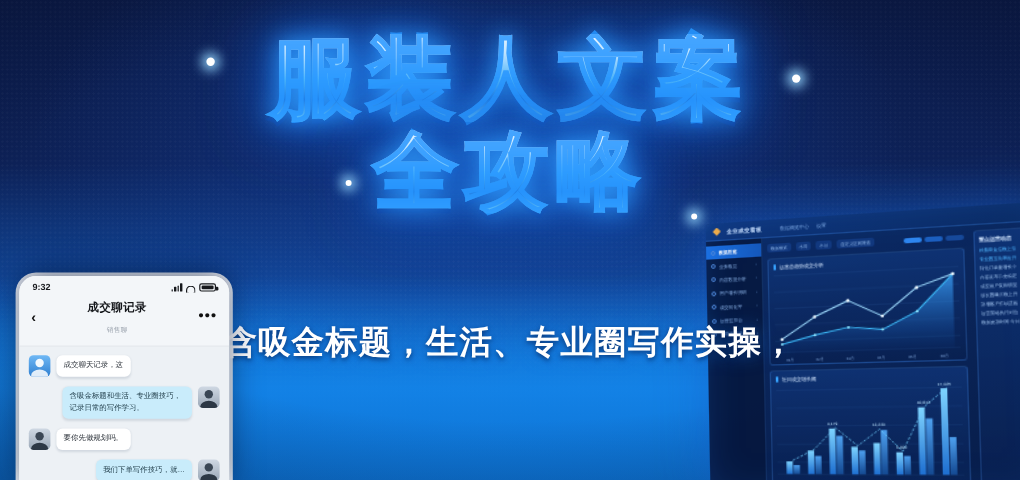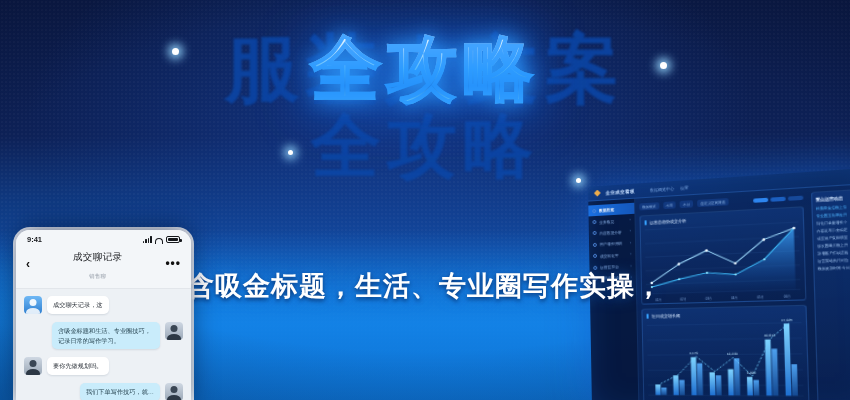--- a/index.html
+++ b/index.html
@@ -78,21 +78,21 @@
   .wifi{width:8px;height:6px;border:1.4px solid #16181c;border-bottom:none;
     border-radius:8px 8px 0 0;transform:translateY(1px);}
   .batt{width:14px;height:7px;border:1.2px solid #16181c;border-radius:2px;position:relative;}
   .batt span{position:absolute;inset:1px;background:#16181c;border-radius:1px;}
   .batt::after{content:"";position:absolute;right:-2.5px;top:2px;width:1.5px;height:3px;background:#16181c;border-radius:0 1px 1px 0;}
 
   .ph-nav{display:flex;align-items:center;justify-content:space-between;
     padding:1px 10px 6px;background:#f3f6f9;border-bottom:1px solid #e2e6eb;}
   .ph-back{font-size:12px;color:#111;line-height:1;font-weight:bold;}
   .ph-ttl{text-align:center;flex:1;}
-  .ph-ttl .t{font-size:9.5px;font-weight:normal;color:#14161a;letter-spacing:.4px;margin-top:22px;}
+  .ph-ttl .t{font-size:9.5px;font-weight:bold;color:#14161a;letter-spacing:.4px;margin-top:22px;}
   .ph-ttl .s{font-size:5.5px;color:#9aa2ad;margin-top:1px;letter-spacing:.3px;}
   .ph-dots{font-size:12px;color:#111;letter-spacing:1px;line-height:.6;font-weight:bold;}
 
   .ph-chat{background:#edf1f5;padding:7px 8px;height:132px;}
   .msg{display:flex;align-items:flex-start;gap:5px;margin-bottom:8px;}
   .msg.me{flex-direction:row-reverse;}
   .av{width:18px;height:18px;border-radius:4px;flex:none;position:relative;overflow:hidden;
       background:linear-gradient(180deg,#6fb8f5,#2f7fd0);}
   .av.dark{background:linear-gradient(180deg,#cfd8e3,#9aa7b6);}
   .av::before{content:"";position:absolute;left:50%;top:3px;width:7px;height:7px;border-radius:50%;
@@ -162,35 +162,36 @@
 <body>
 
 <div id="banner">
 
   <div class="bottom-glow"></div>
 
   <div class="t-shadow s1">服装人文案</div>
   <div class="t-shadow s2">全攻略</div>
 
   <div class="title-wrap">
+    <div class="t-line t1">服装人文案</div>
     <div class="t-line t2">全攻略</div>
   </div>
 
   <div class="spark" style="left:172px;top:48px"></div>
   <div class="spark" style="left:660px;top:62px"></div>
   <div class="spark" style="left:288px;top:150px;width:5px;height:5px"></div>
   <div class="spark" style="left:576px;top:178px;width:5px;height:5px"></div>
 
   <div class="sub-wrap">
     <div class="sub-line">含吸金标题，生活、专业圈写作实操，</div>
   </div>
 
   <div id="phone">
     <div class="ph-status">
-      <span>9:41</span>
+      <span>9:32</span>
       <span class="ph-sig">
         <span class="bars">
             <i></i>
             <i></i>
             <i></i>
             <i></i>
           </span>
         <span class="wifi"></span>
         <span class="batt">
             <span></span>

